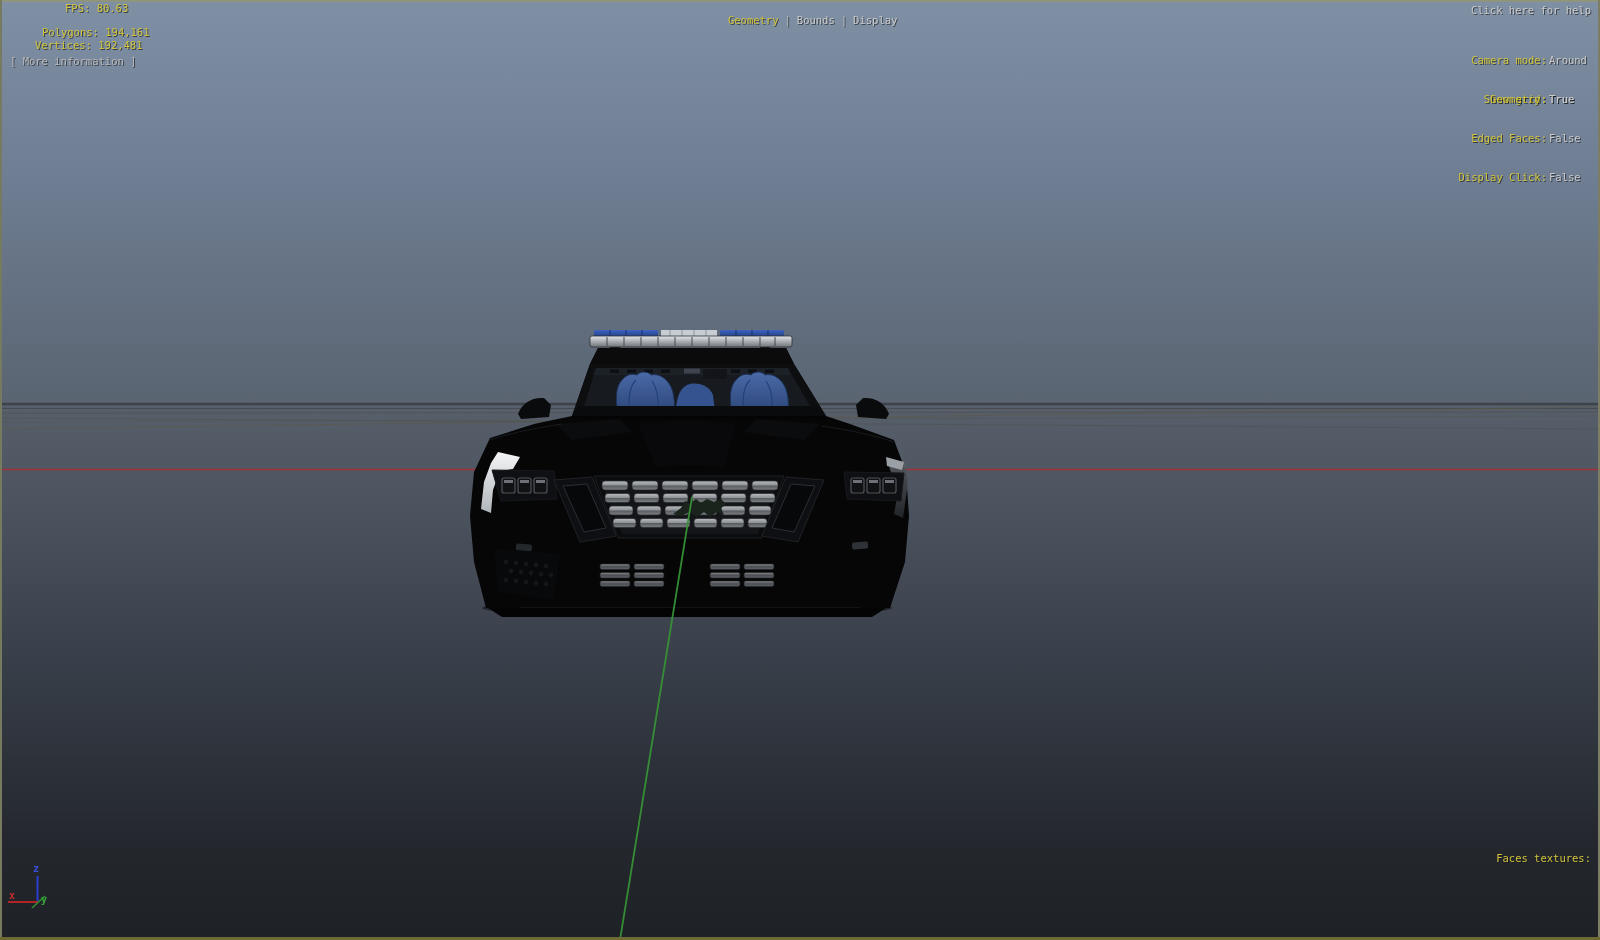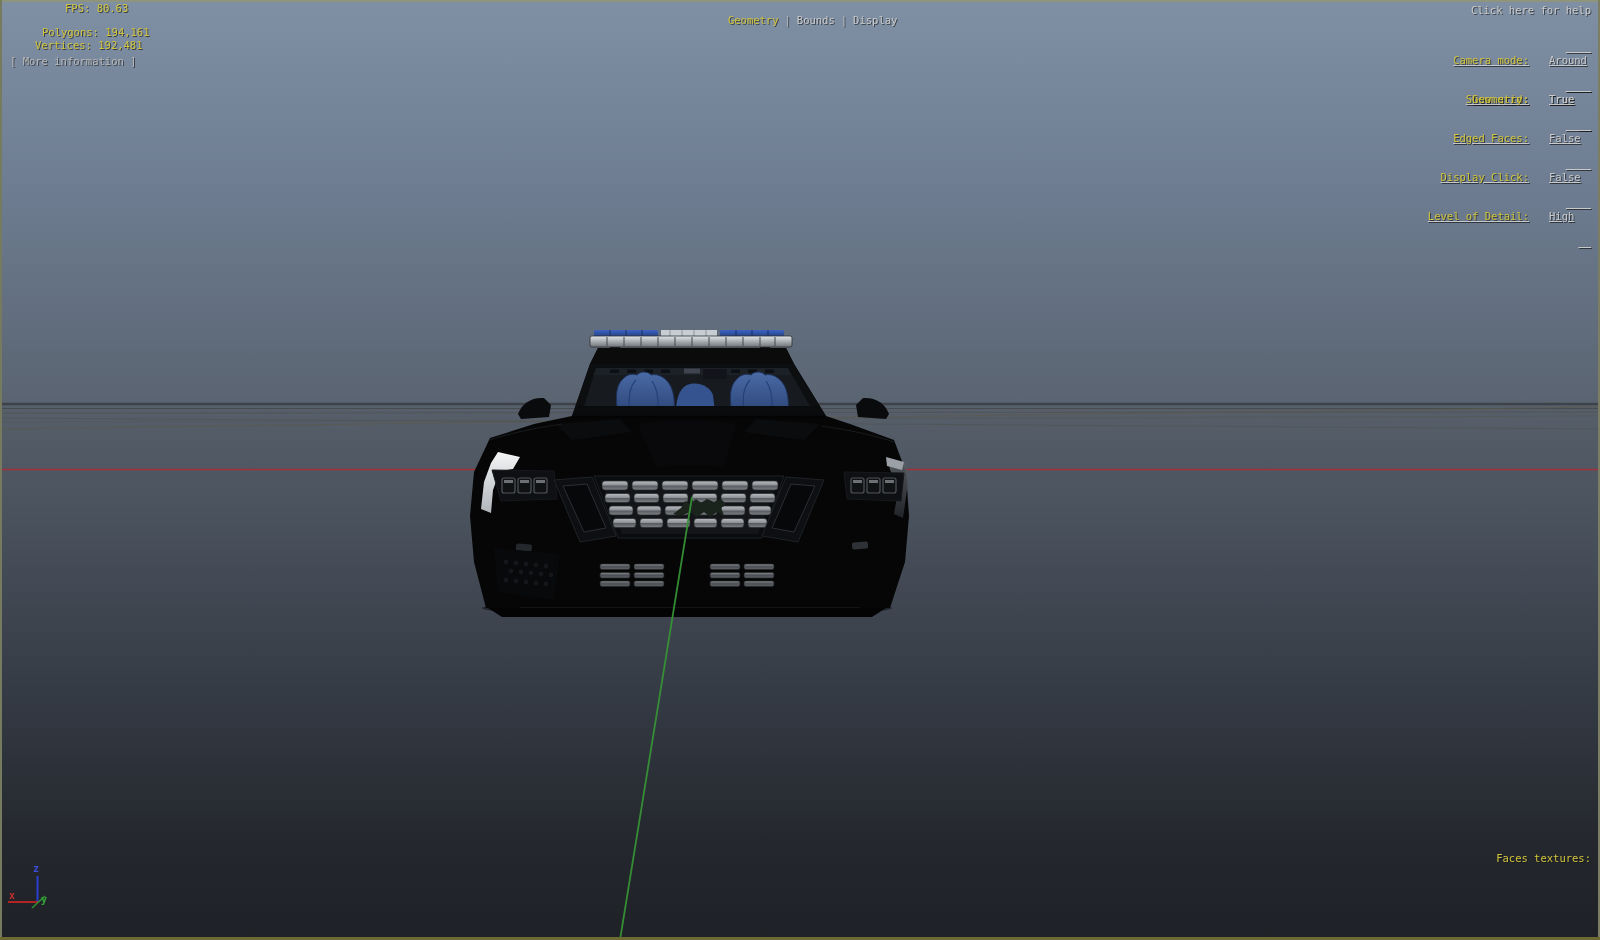--- a/index.html
+++ b/index.html
@@ -10,24 +10,24 @@
   .ground{position:absolute;left:0;top:405px;width:1600px;height:535px;
     background:linear-gradient(180deg,#565f6a 0%,#49515c 22%,#343a44 55%,#24272d 82%,#1e2126 100%);}
   svg.scene{position:absolute;left:0;top:0;}
   
   .hud{position:absolute;font-size:10.5px;line-height:11px;color:#c9c9c9;
     text-shadow:1px 1px 0 rgba(16,18,22,.65);white-space:pre;}
   .yl{color:#d2c53c}
   .gr{color:#2da350}
   .dim{color:#b9b9b9}
   .right{right:9px;text-align:right;}
-  .blk{line-height:13px;text-decoration:underline;}
+  .blk{line-height:13px;}
   .texblk{line-height:16.7px;}
   .row{display:flex;justify-content:flex-end;}
-  .val{display:inline-block;width:42px;margin-left:20px;text-align:left;color:#c9c9c9;}
+  .val{display:inline-block;width:42px;margin-left:2px;text-align:left;color:#c9c9c9;}
   .rem{margin-left:6px;color:#c9c9c9;}
   .tabs{left:0;right:0;top:4px;text-align:center;}
   .tabs .sep{color:#b4b8bc;margin:0 6px;}
   .ax{font:bold 10px "DejaVu Sans Mono",monospace;}
   
   .edge{position:absolute;z-index:50;}
   .edge.top{left:0;top:0;width:1600px;height:2px;background:#8f947c;}
   .edge.left{left:0;top:0;width:2px;height:940px;background:#767a5f;}
   .edge.rightE{right:0;top:0;width:2px;height:940px;background:#7b7e62;}
   .edge.bottom{left:0;bottom:0;width:1600px;height:3px;background:#6e6a33;}
@@ -281,21 +281,20 @@
 
   <div class="hud right" style="top:5px">Click here for help</div>
   <div class="hud right blk" style="top:28px;left:1100px">
     <div class="row"><span class="yl">Camera mode:</span><span class="val">Around</span></div>
     <div class="row"><span class="yl">Show grid:</span><span class="val">True</span></div>
   </div>
   <div class="hud right blk" style="top:67px;left:1100px">
     <div class="row"><span class="yl">Geometry:</span><span class="val">True</span></div>
     <div class="row"><span class="yl">Edged Faces:</span><span class="val">False</span></div>
     <div class="row"><span class="yl">Display Click:</span><span class="val">False</span></div>
-    <div class="row"><span class="yl">Level of Detail:</span><span class="val">High</span></div>
   </div>
 
   <div class="hud right texblk" style="top:817px;left:1100px">
     <div class="yl">Faces textures:</div>
     
     
     
     
     
   </div>

